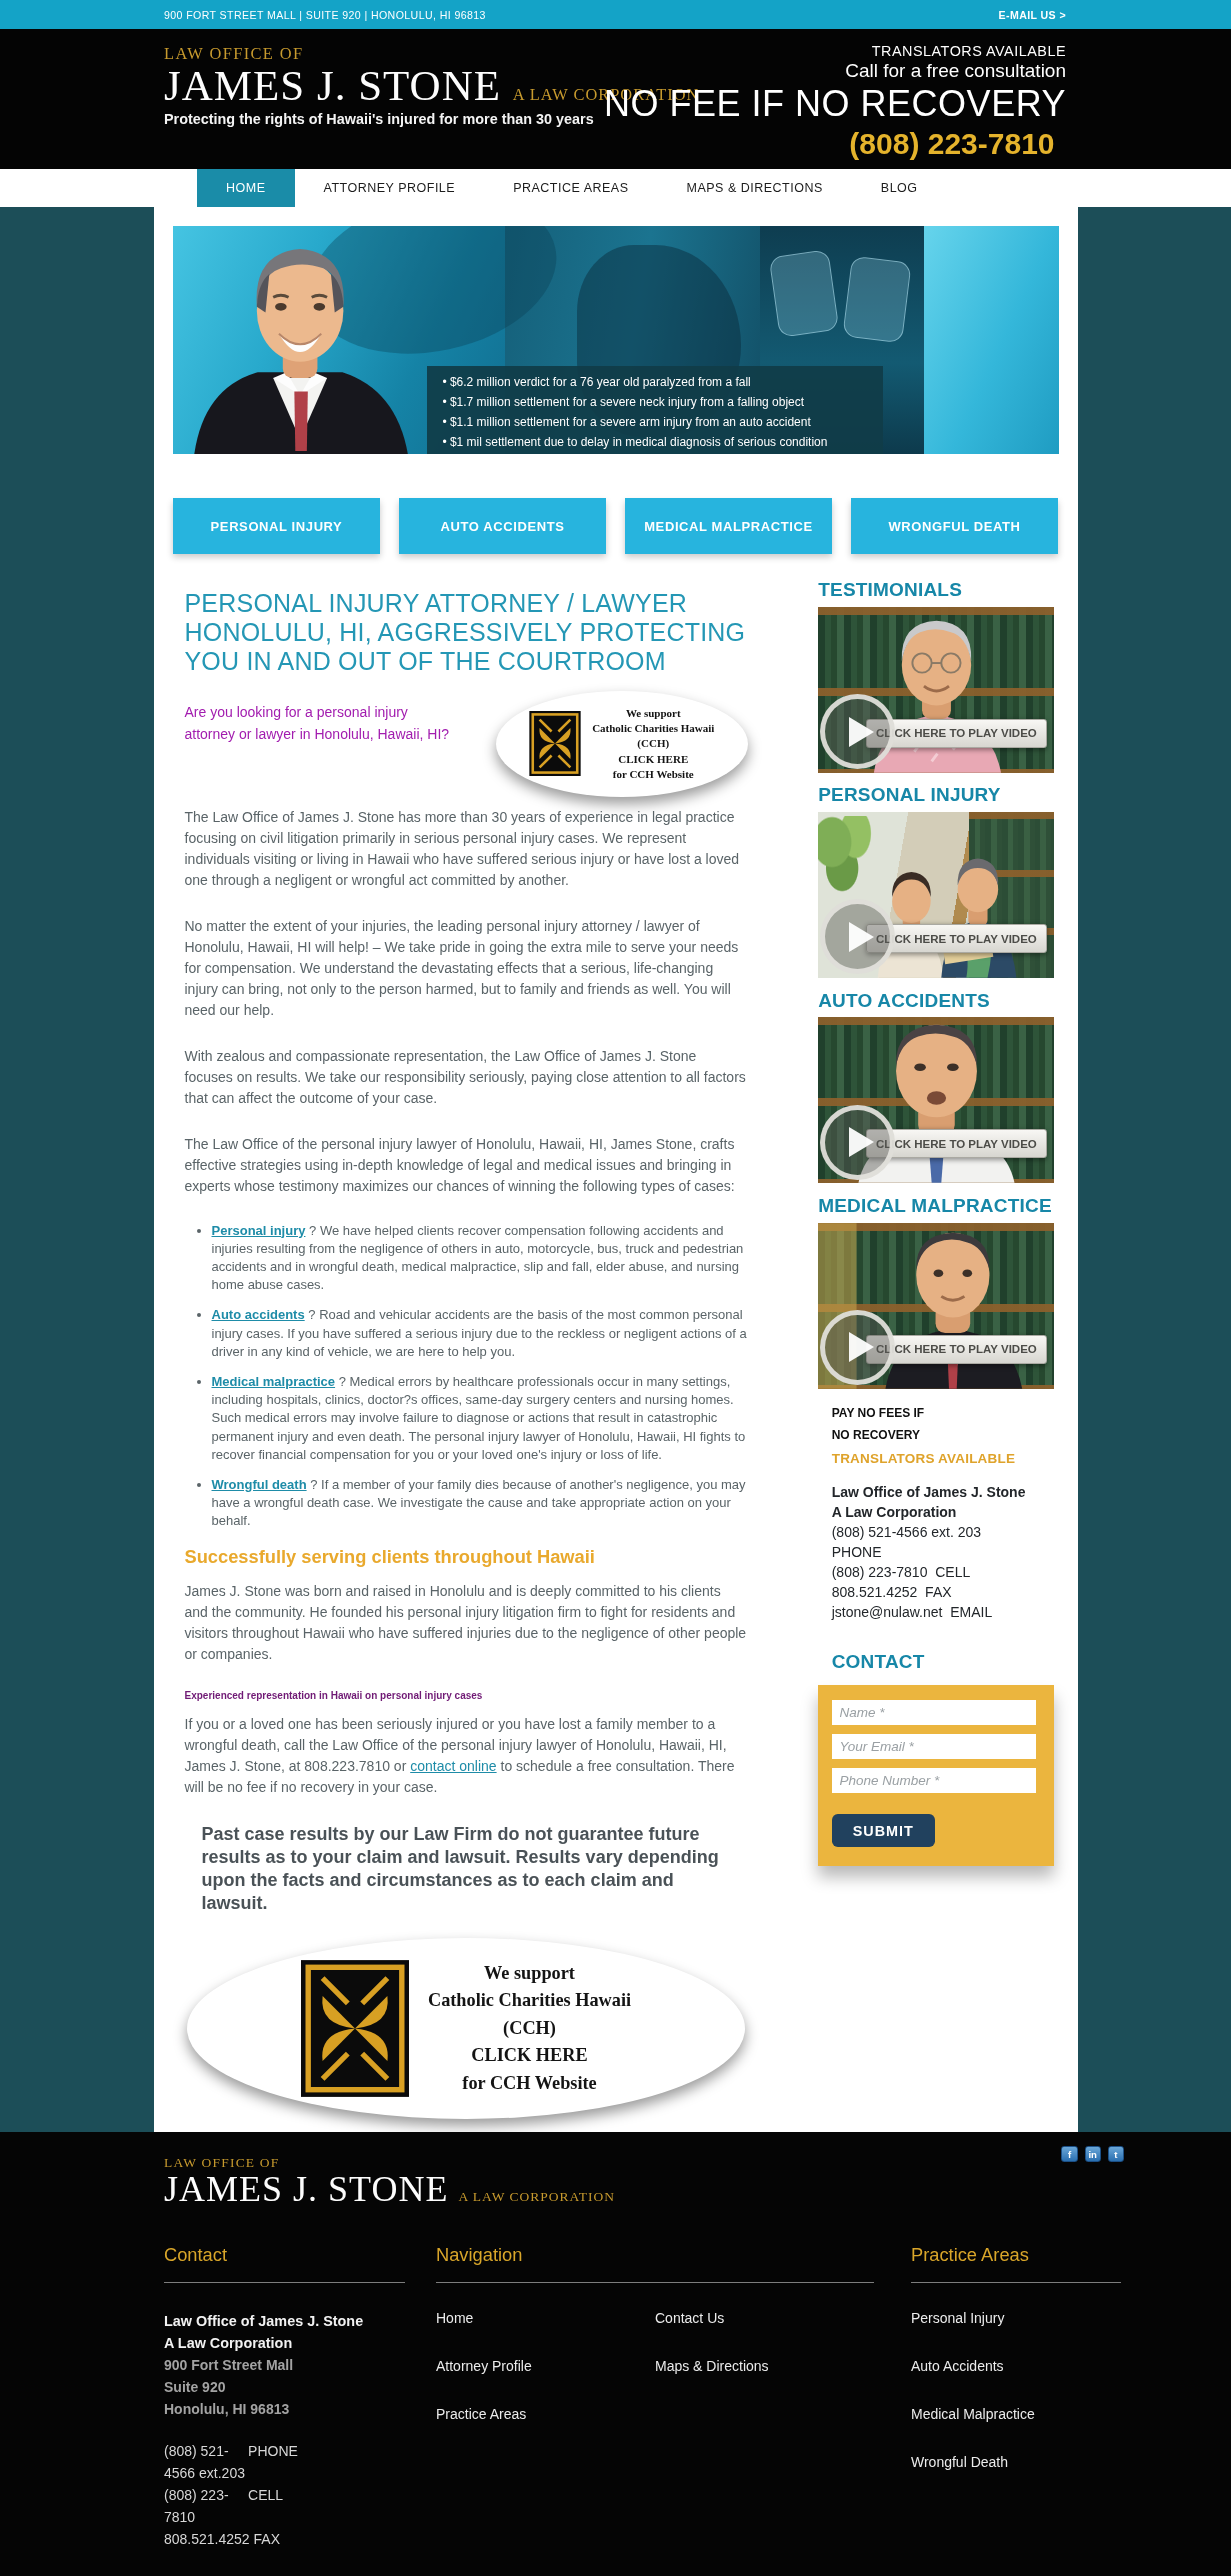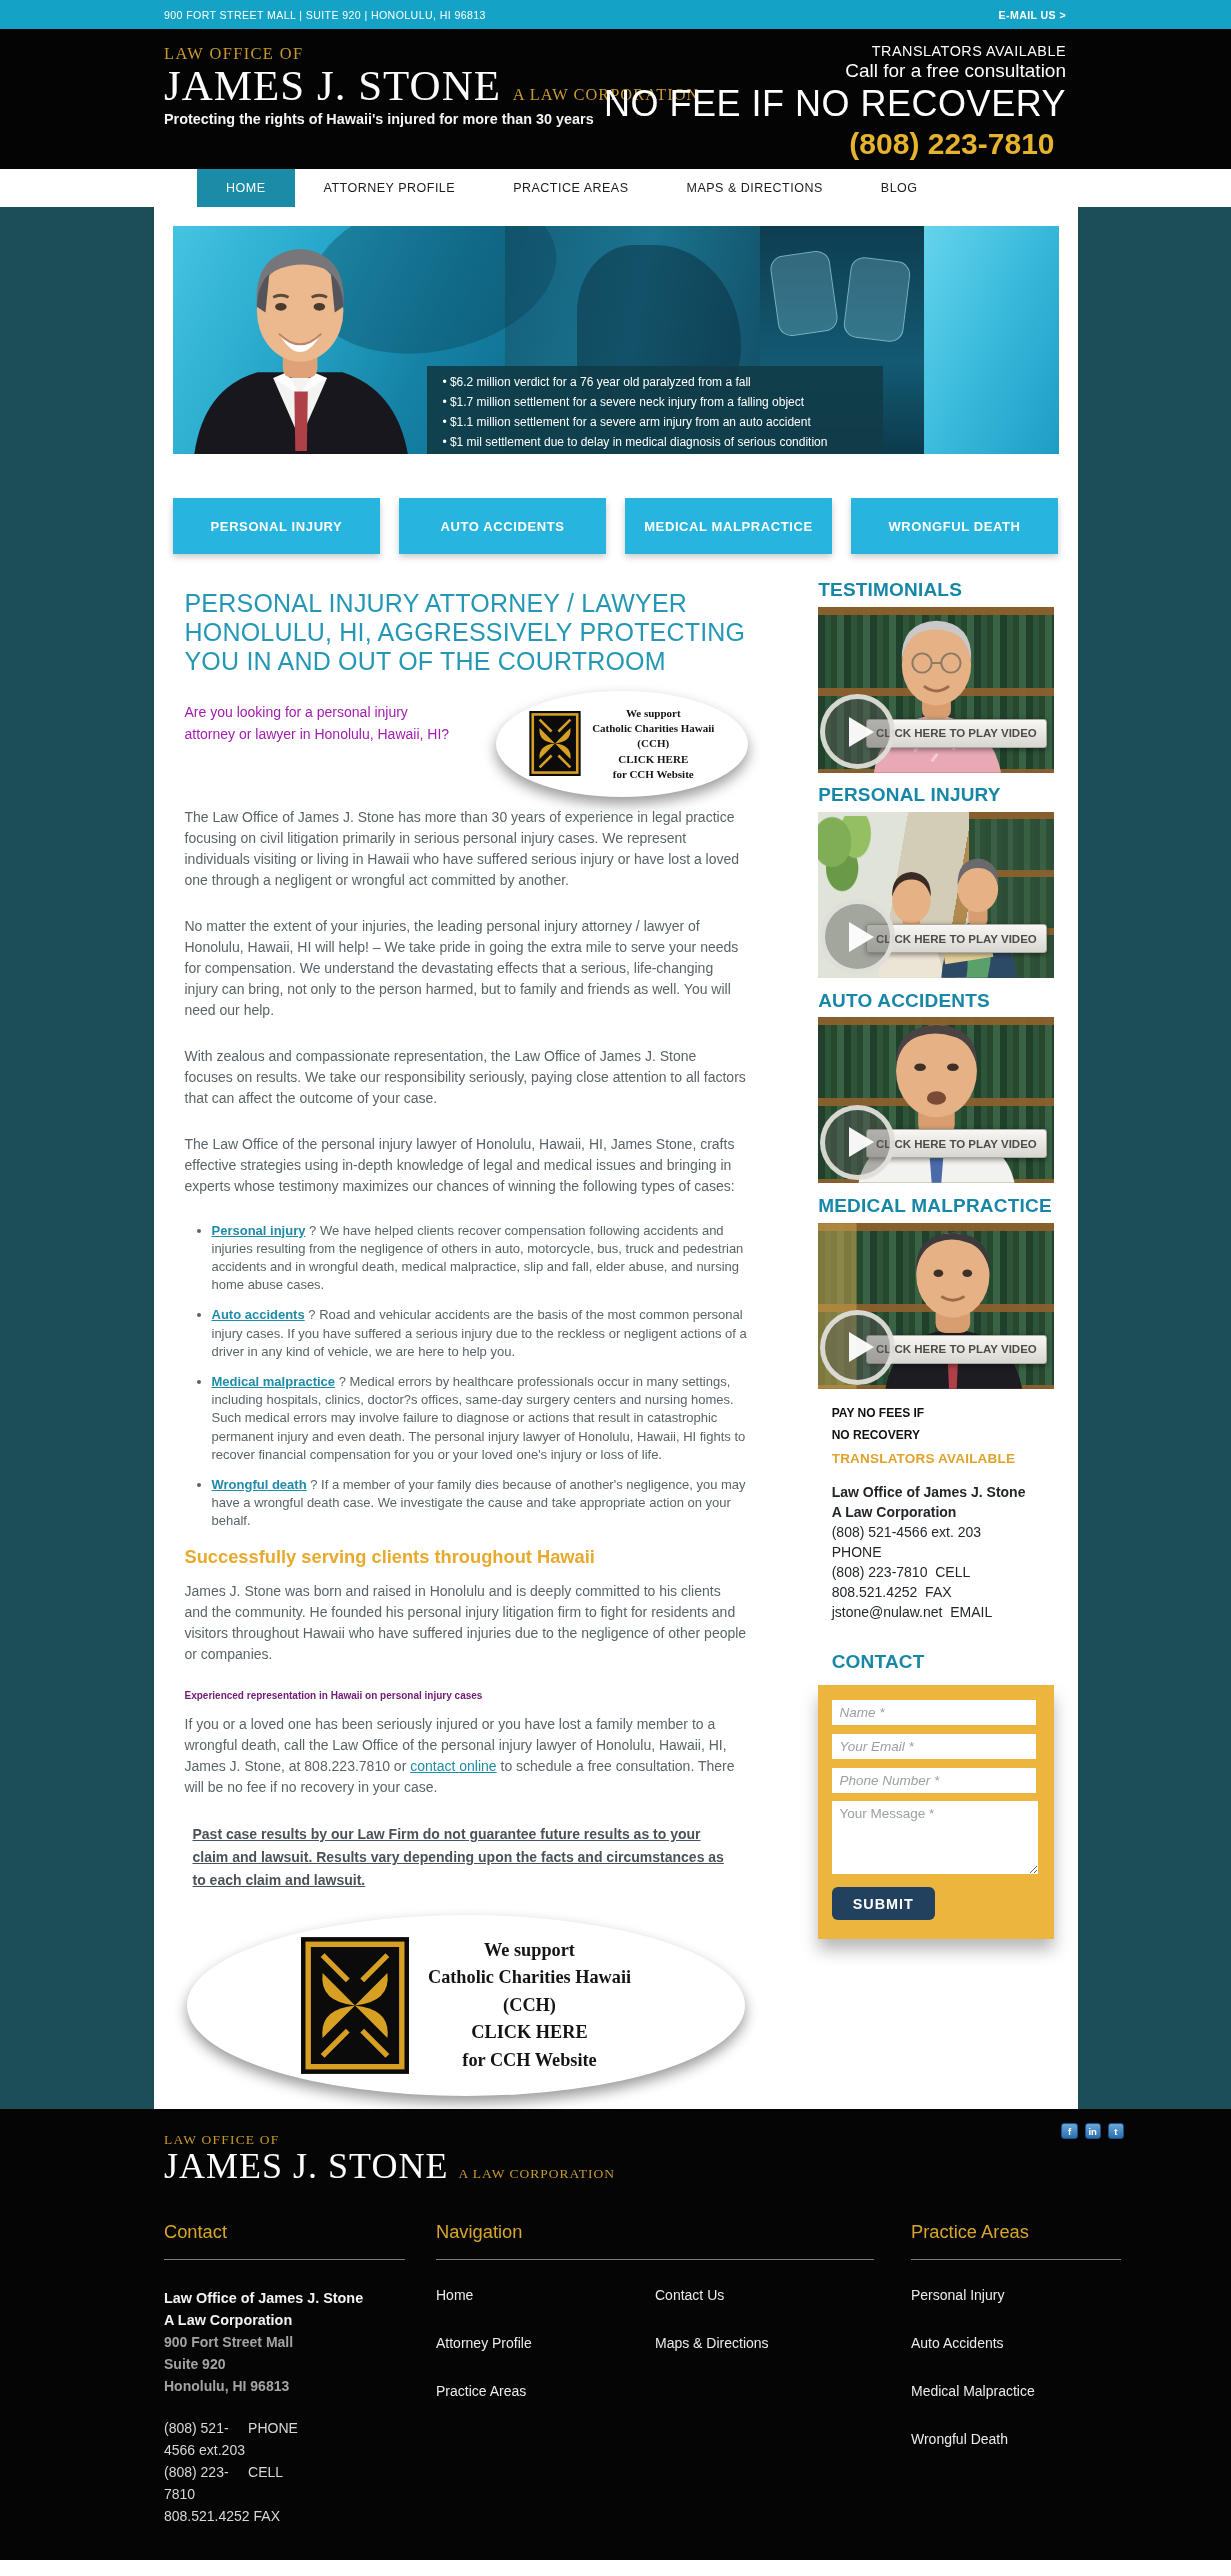--- a/index.html
+++ b/index.html
@@ -64,21 +64,21 @@
   .main-col h1 { color: #2497b5; font-size: 25px; font-weight: 500; line-height: 29px; letter-spacing: 0.2px; margin: 9.6px 0 13.5px; }
   .intro-row { display: flex; align-items: flex-start; margin-bottom: 9.6px; }
   .intro-text { font-size: 14px; color: #a21caf; line-height: 22px; width: 269px; padding-top: 11.5px; }
   .para { font-size: 14px; color: #5a6468; line-height: 21px; margin: 0 0 25px; }
   .h2gold { color: #e9a92d; font-size: 18.3px; font-weight: bold; line-height: 22px; margin: 1.9px 0 13.5px; }
   .h3teal { color: #701a75; font-size: 10px; font-weight: bold; margin: 0 0 12.5px; }
   .case-list { margin: 0 0 15.4px; padding-left: 27px; color: #5a6468; }
   .case-list li { font-size: 13px; line-height: 18.3px; margin-bottom: 11.5px; }
   .case-list a, .inline-link { color: #1e8ca8; font-weight: bold; text-decoration: underline; cursor: pointer; }
   .inline-link { font-weight: normal; }
-  .para-bold { font-weight: bold; color: #4a5257; font-size: 14px; line-height: 23px; margin: 8px; text-decoration: underline; }
+  .para-bold { font-weight: bold; color: #4a5257; font-size: 18px; line-height: 23px; margin: 17px; }
 
   
   .cch-badge { background: #fff; border-radius: 50%; box-shadow: 0 6.7px 13.5px rgba(0,0,0,.4);
                display: flex; align-items: center; justify-content: center; gap: 11.5px; cursor: pointer; }
   .cch-badge.small { width: 252px; height: 106px; margin-left: auto; margin-top: 1.9px; }
   .cch-badge.large { width: 558px; height: 181px; margin: 23px auto 9.6px; gap: 19px; }
   .cch-text { font-family: "Liberation Serif", serif; font-weight: bold; color: #141414; text-align: center; }
   .small .cch-text { font-size: 11px; line-height: 1.4; }
   .large .cch-text { font-size: 18.3px; line-height: 1.5; }
   .small .cch-logo { width: 52px; height: 65px; }
@@ -389,21 +389,20 @@
           <div>808.521.4252&nbsp;&nbsp;FAX</div>
           <div>jstone@nulaw.net&nbsp;&nbsp;EMAIL</div>
         </div>
 
         <h2 class="sb-h sb-contact-h">CONTACT</h2>
 
         <div class="form-box">
           <input class="form-input" type="text" placeholder="Name *" style="">
           <input class="form-input" type="text" placeholder="Your Email *" style="">
           <input class="form-input" type="text" placeholder="Phone Number *" style="">
-          <textarea class="form-textarea" placeholder="Your Message *" style=""></textarea>
           <button class="submit-btn">SUBMIT</button>
         </div>
 
       </div>
     </div>
   </div>
 </div>
 
 <div class="footer">
   <div class="f-social">

